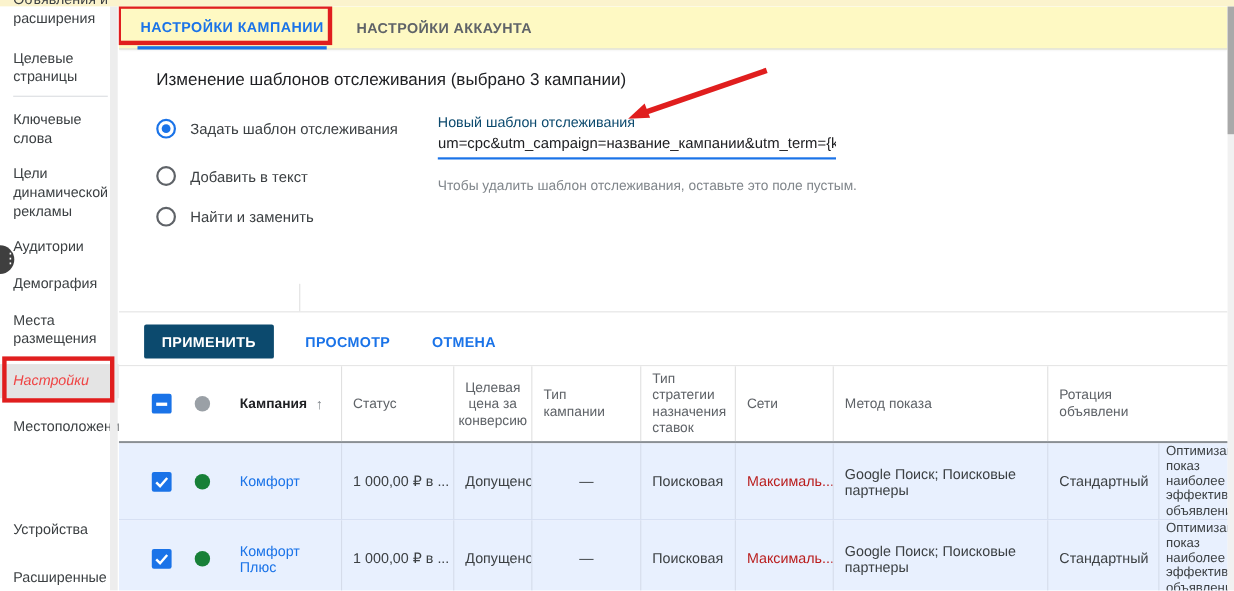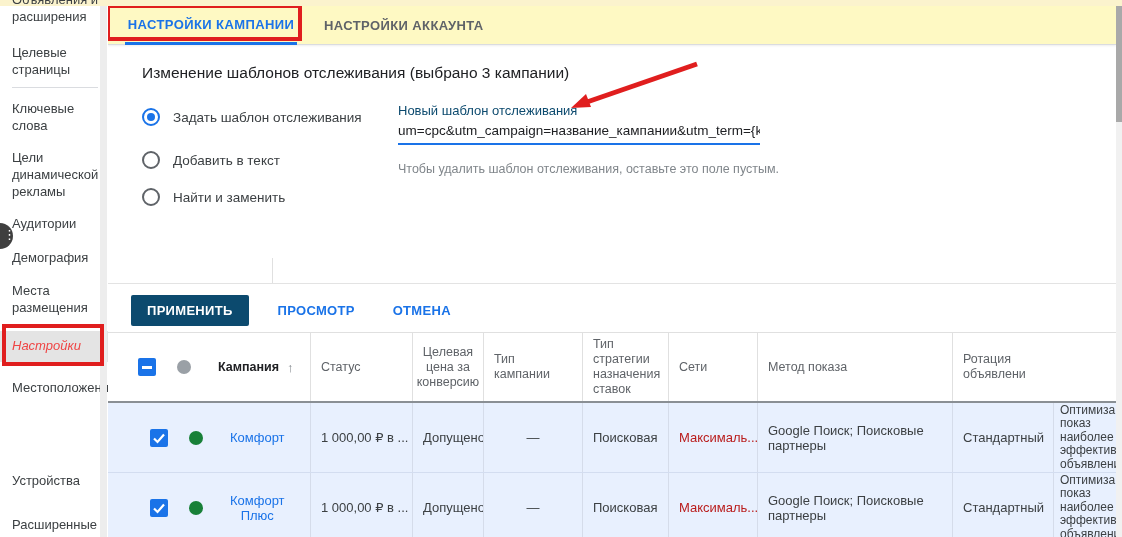--- a/index.html
+++ b/index.html
@@ -75,21 +75,21 @@
     border-top:1px solid #e0e0e0; }
   .trow { display:grid; grid-template-columns:202px 102px 71px 99px 86px 89px 195px 101px 155px; }
   #thead { height:70px; border-bottom:2px solid #8a8f94; background:#fff; }
   .th { display:flex; align-items:center; font-size:12.5px; line-height:15px; color:#5f6368;
     padding-left:10px; white-space:pre-line; border-left:1px solid #e0e0e0; cursor:pointer; }
   .th:first-child { border-left:none; padding-left:0; }
   .th.center { justify-content:center; padding-left:0; text-align:center; }
   .data-row { height:70px; background:#e8f0fe; border-bottom:1px solid #d3ddf0; }
   .td { display:flex; align-items:center; font-size:13px; color:#3c4043; padding-left:10px;
     border-left:1px solid #d5dcea; overflow:hidden; }
-  .td:first-child { border-left:none; padding-left:12px;text-align:center; }
+  .td:first-child { border-left:none; padding-left:0; }
   .td.center { justify-content:center; padding-left:0; }
   .first-cell { display:flex; align-items:center; }
   .cb { width:18px; height:18px; border-radius:2px; margin-left:30px; flex:0 0 auto;
     background:#1a73e8; position:relative; cursor:pointer; }
   .cb svg { position:absolute; left:2px; top:2px; }
   .minus-bar { position:absolute; left:4px; top:8px; width:10px; height:2.5px; background:#fff; }
   .dot { width:14px; height:14px; border-radius:50%; margin-left:21px; flex:0 0 auto; }
   .dot.gray { background:#9aa0a6; } .dot.green { background:#188038; }
   .camp-header { margin-left:27px; font-weight:bold; color:#202124; white-space:pre-line; }
   .sort-arrow { margin-left:8px; color:#80868b; font-weight:normal; font-size:13px; }

